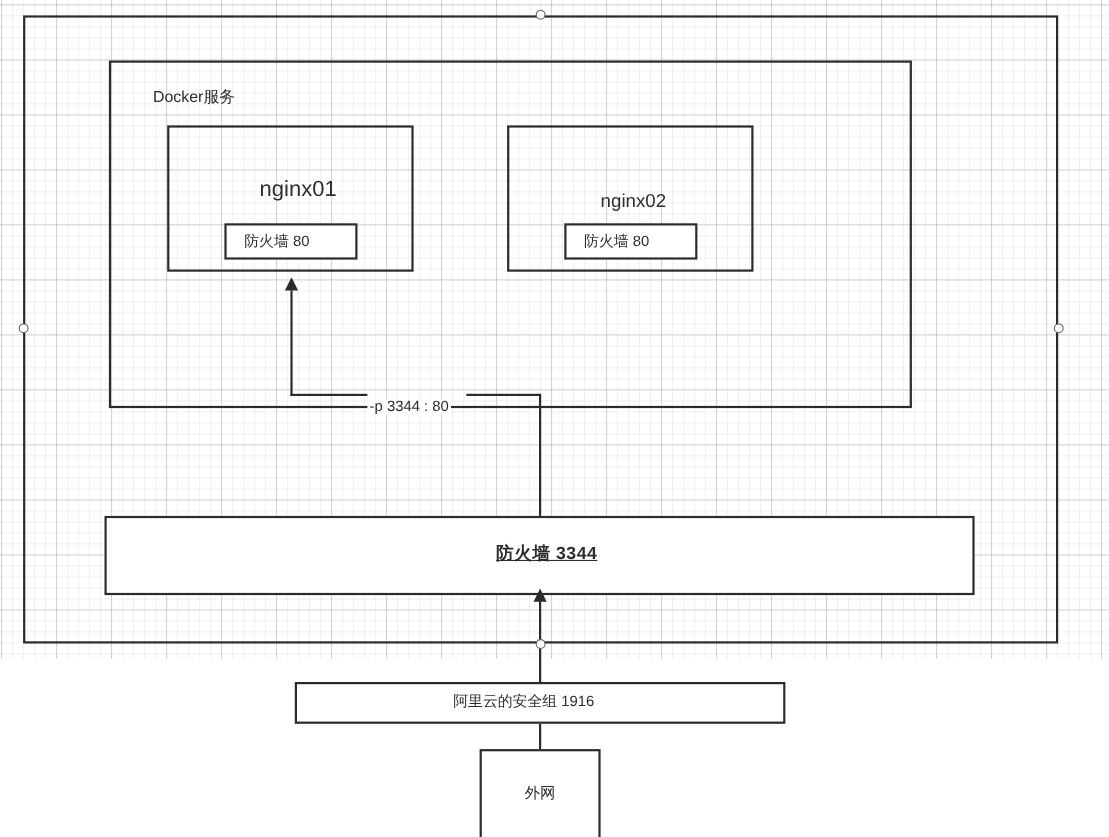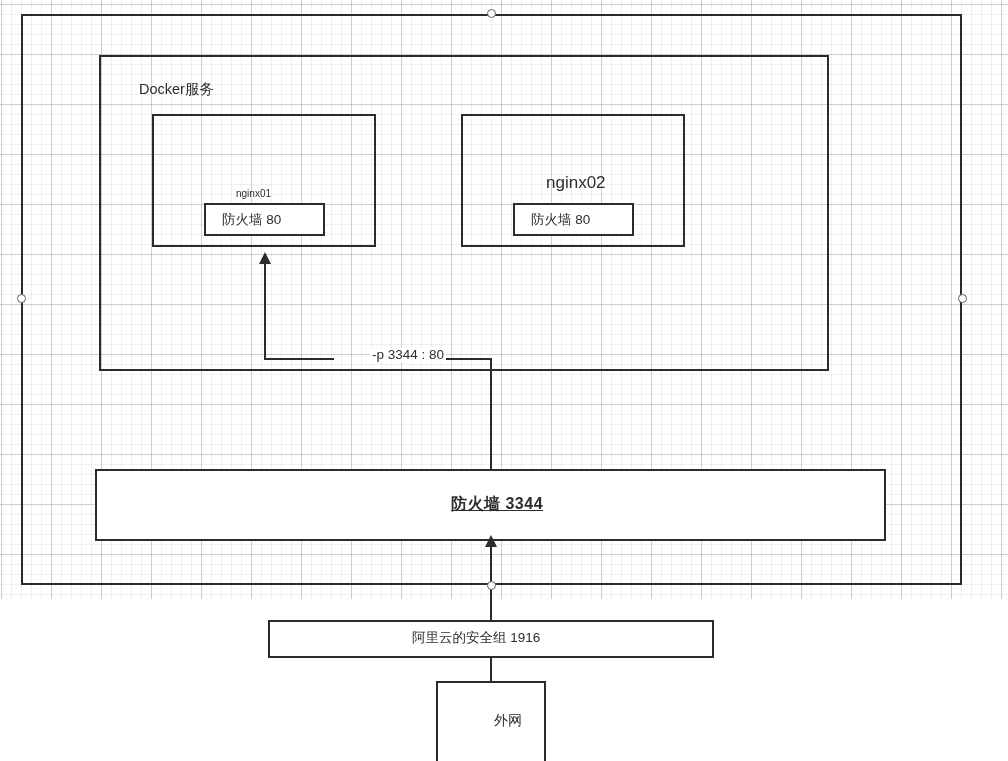--- a/index.html
+++ b/index.html
@@ -70,51 +70,51 @@
     border-bottom: 12px solid #2b2b2b;
     z-index: 20;
   }
 
   
   #outer-box      { left: 21px;  top: 14px;  width: 941px; height: 571px; }
   #docker-box     { left: 99px;  top: 55px;  width: 730px; height: 316px; }
   #docker-label   { left: 139px; top: 82px;  font-size: 14.5px; }
 
   #nginx01-box    { left: 152px; top: 114px; width: 224px; height: 133px; }
-  #nginx01-label  { left: 236px; top: 189px; font-size: 10px; }
+  #nginx01-label  { left: 236px; top: 162px; font-size: 20px; }
   #fw80-a-box     { left: 204px; top: 203px; width: 121px; height: 33px; }
   #fw80-a-label   { left: 222px; top: 213px; font-size: 13.5px; }
 
   #nginx02-box    { left: 461px; top: 114px; width: 224px; height: 133px; }
   #nginx02-label  { left: 546px; top: 174px; font-size: 17px; }
   #fw80-b-box     { left: 513px; top: 203px; width: 121px; height: 33px; }
   #fw80-b-label   { left: 531px; top: 213px; font-size: 13.5px; }
 
   
   #map-hline-left  { left: 264px; top: 358px; width: 70px; }
   #map-hline-right { left: 424px; top: 358px; width: 67px; }
   #map-vline-up    { left: 264px; top: 264px; height: 96px; }
   #map-arrow-up    { left: 259px; top: 252px; }
-  #map-label       { left: 334px; top: 348px; font-size: 13.5px; background: #ffffff; padding: 0 2px; margin-left: 36px; }
+  #map-label       { left: 334px; top: 363px; font-size: 13.5px; background: #ffffff; padding: 0 2px; }
 
   #drop-vline     { left: 490px; top: 358px; height: 185px; }
   #fw-arrow-up    { left: 485px; top: 535px; }
 
   #firewall-box   { left: 95px;  top: 469px; width: 791px; height: 72px; }
   #firewall-label { left: 451px; top: 496px; font-size: 16px; font-weight: bold; letter-spacing: 0.5px; text-decoration: underline; }
 
   #link-fw-sg     { left: 490px; top: 541px; height: 80px; }
 
   #secgroup-box   { left: 268px; top: 620px; width: 446px; height: 38px; }
   #secgroup-label { left: 412px; top: 631px; font-size: 13.5px; }
 
   #link-sg-wan    { left: 490px; top: 658px; height: 24px; }
 
   #wan-box        { left: 436px; top: 681px; width: 110px; height: 82px; }
-  #wan-label      { left: 494px; top: 713px; font-size: 14px; }
+  #wan-label      { left: 477px; top: 713px; font-size: 14px; }
 
   #handle-top     { left: 487px; top: 9px;   }
   #handle-left    { left: 17px;  top: 294px; }
   #handle-right   { left: 958px; top: 294px; }
   #handle-bottom  { left: 487px; top: 581px; }
 </style>
 </head>
 <body>
 
 <div id="canvas">

